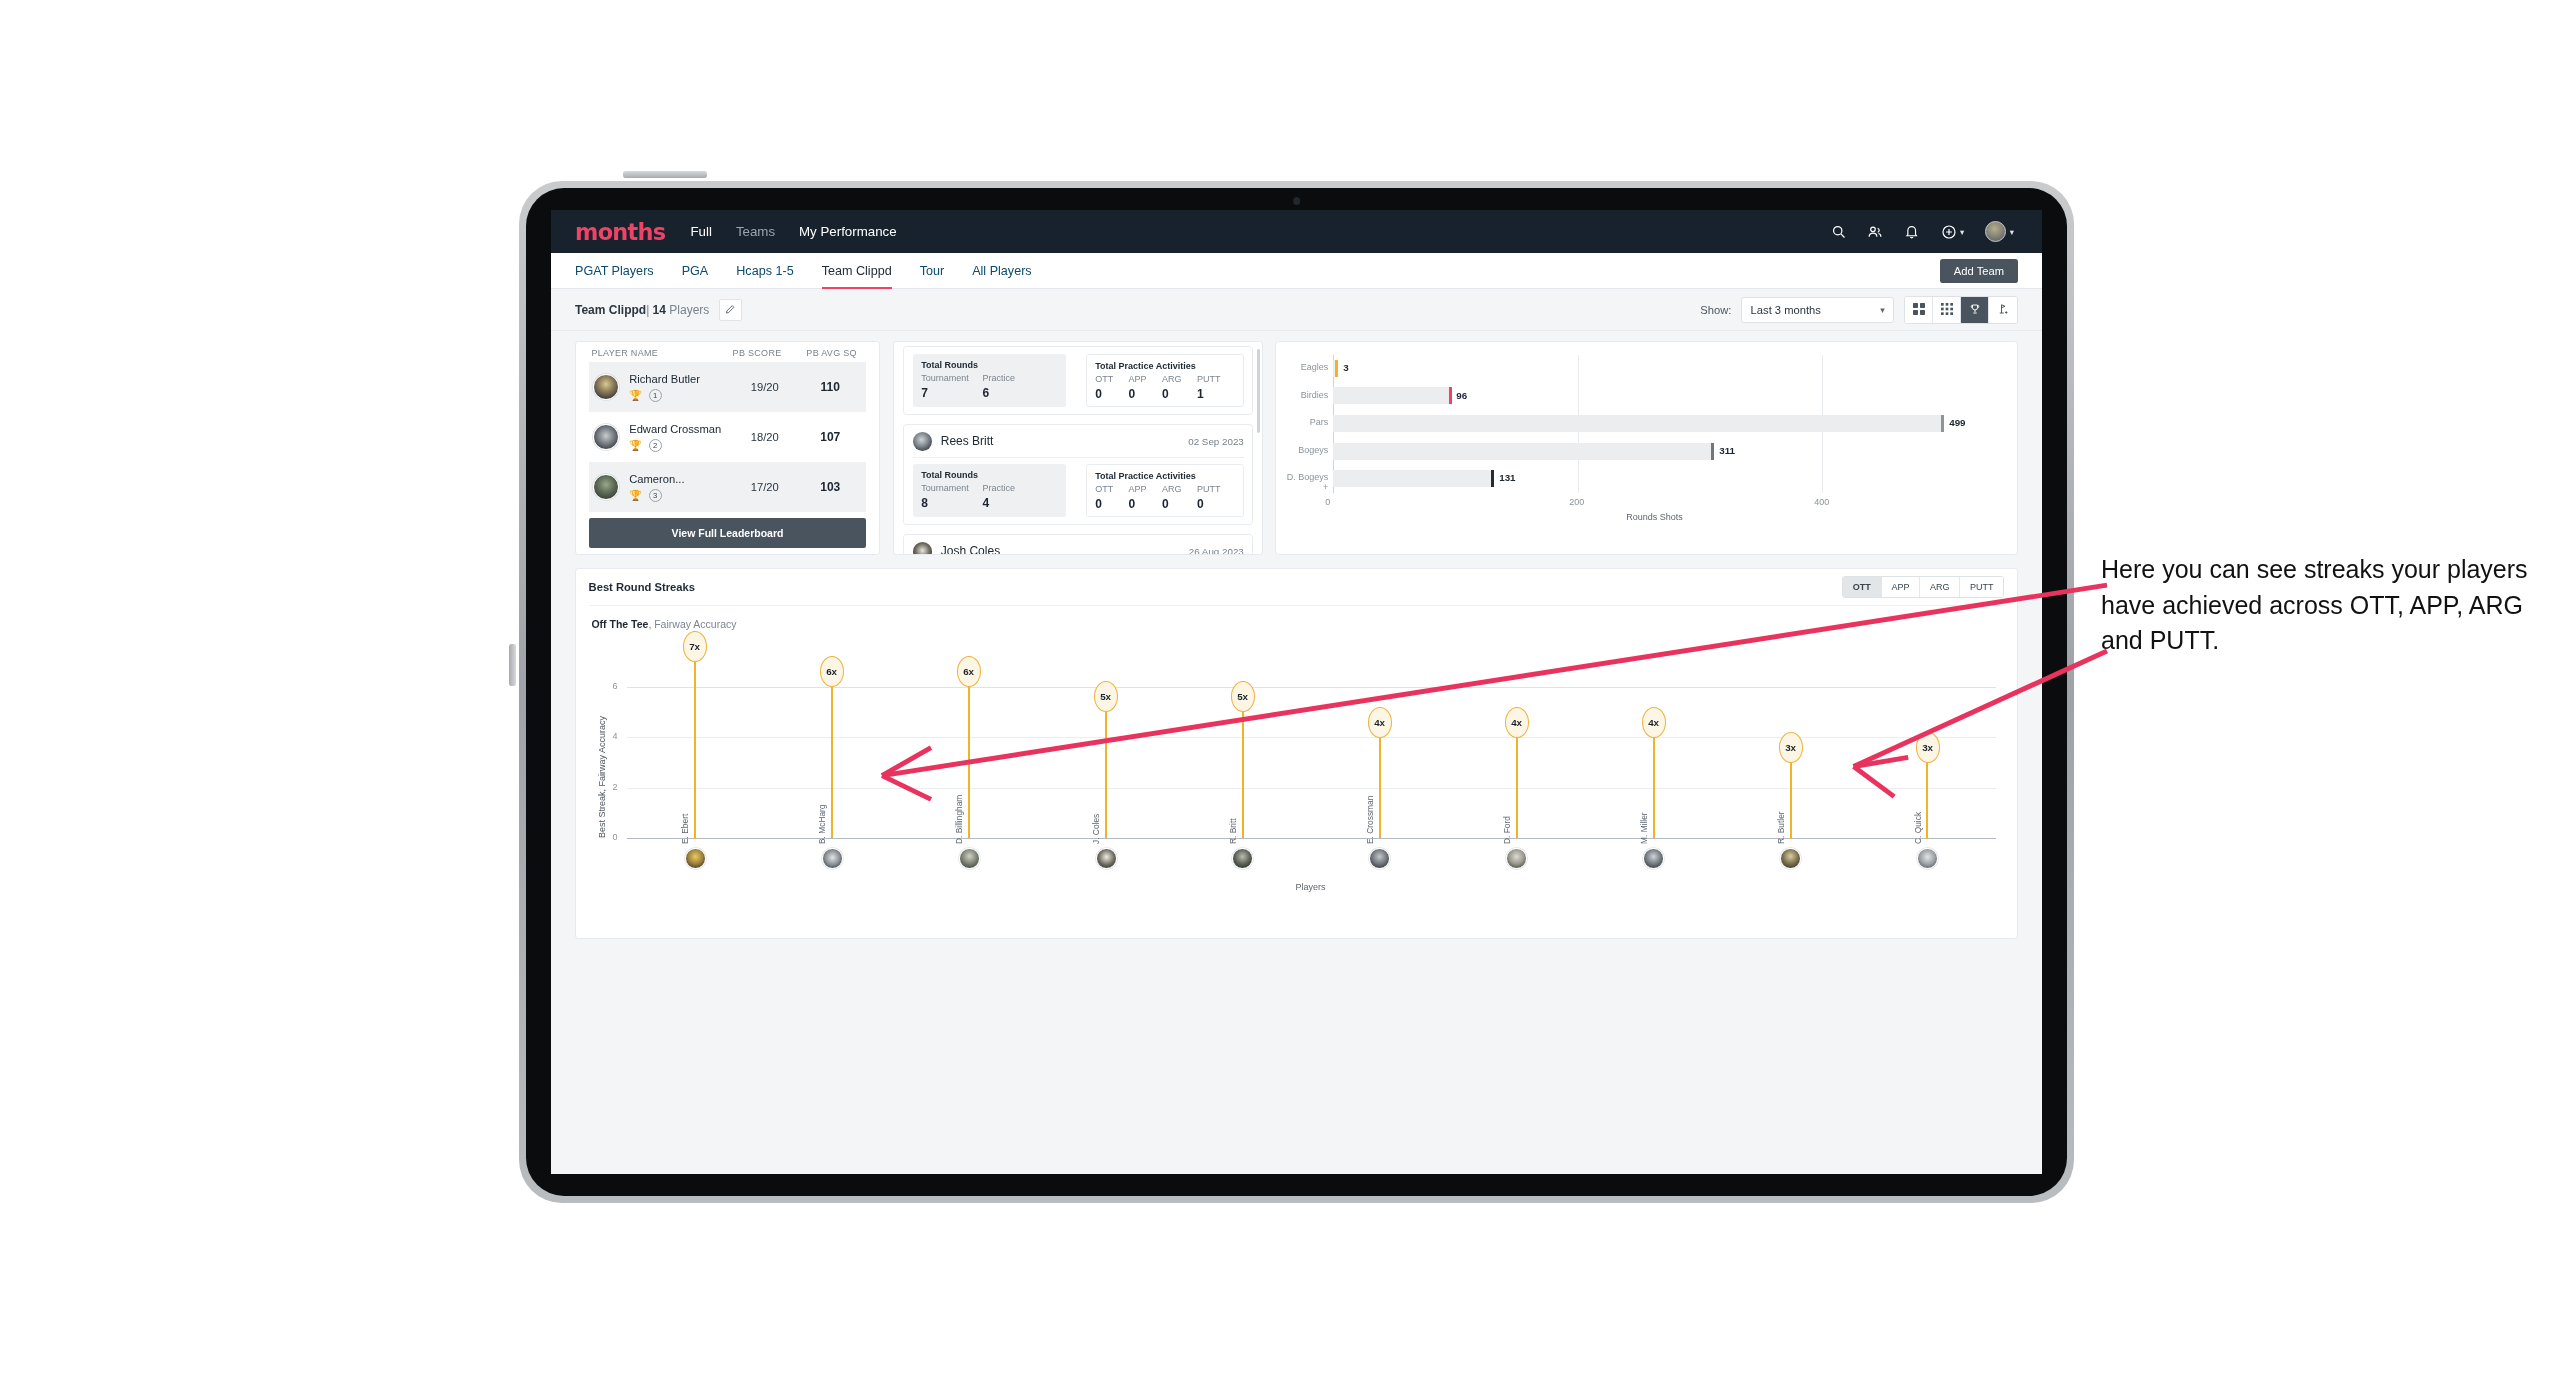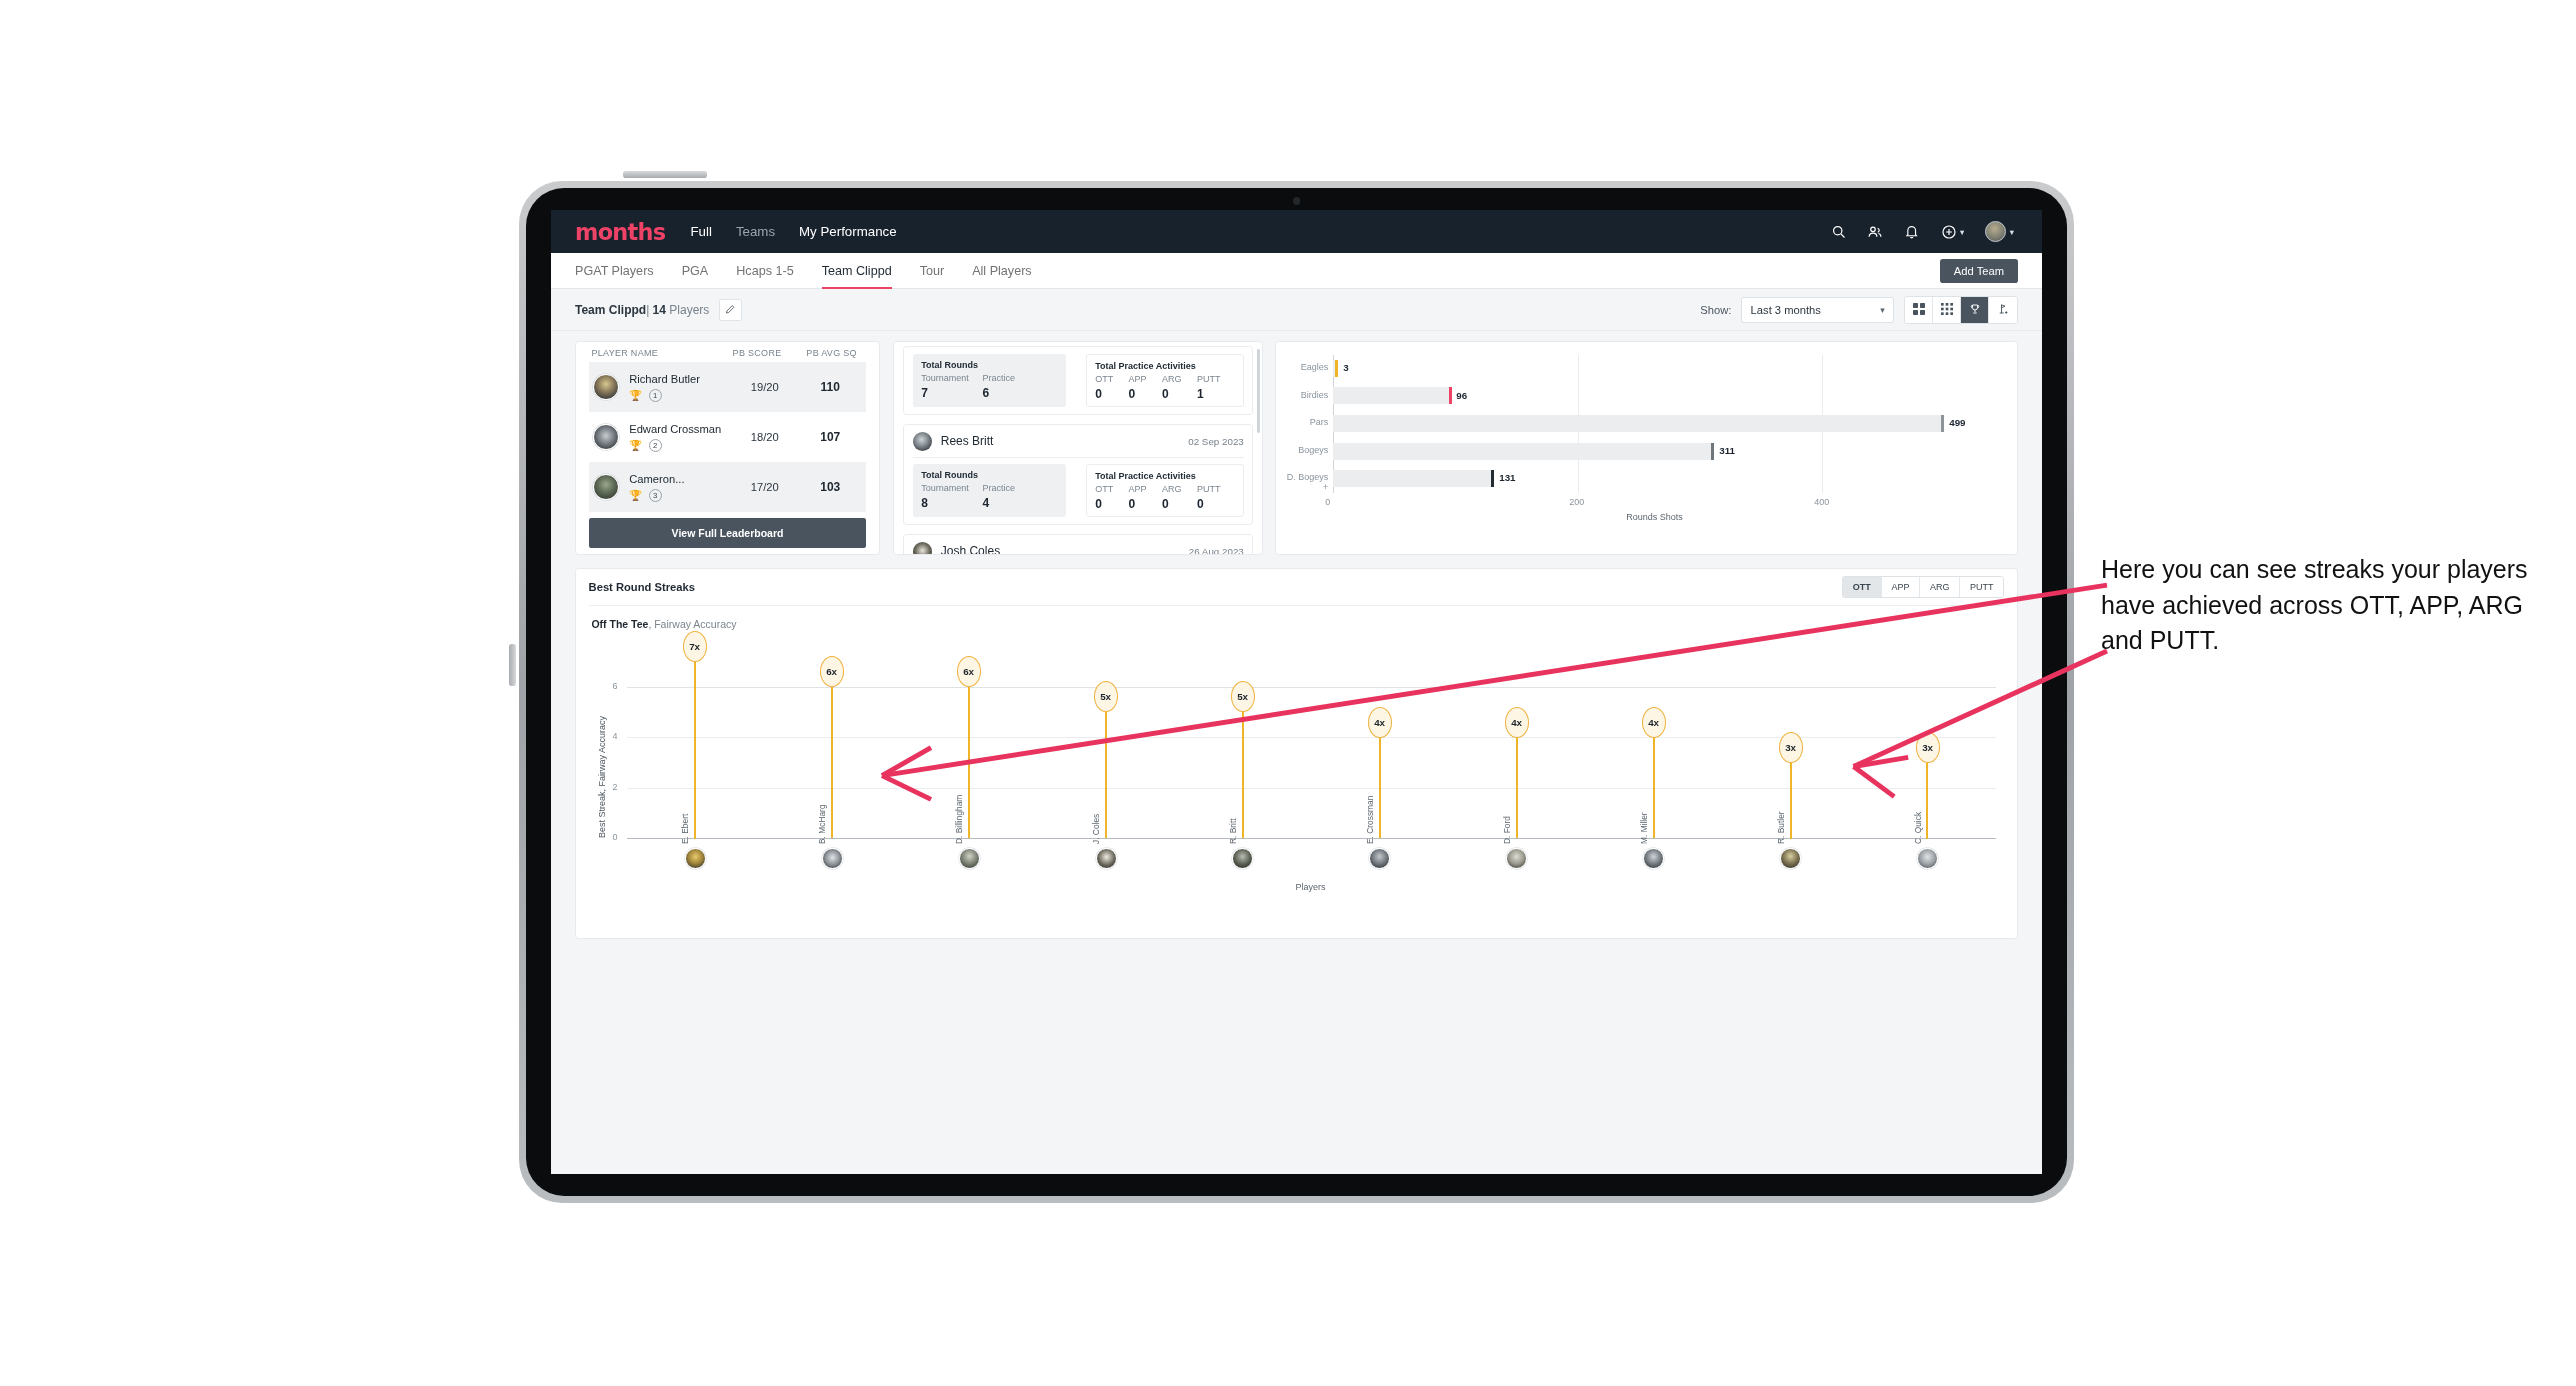--- a/index.html
+++ b/index.html
@@ -80,21 +80,21 @@
     display: flex; align-items: center;
     padding: 0 24px;
     border-bottom: 0.7px solid #e3e7eb;
     position: relative;
   }
   .tab-item {
     font-size: 12.6px; color: #242e38; margin-right: 28px;
     height: 36px; display: flex; align-items: center; position: relative;
     white-space: nowrap;
   }
-  .tab-item.inactive { color: #737373; }
+  .tab-item.inactive { color: #0c4a6e; }
   .tab-item.active::after {
     content: ""; position: absolute; left: 0; right: 0; bottom: 0;
     height: 2.1px; background: #ee4266;
   }
   #add-team-button {
     margin-left: auto;
     background: #49545e; color: #ffffff;
     font-size: 11.2px; padding: 6.3px 14px; border-radius: 2.8px;
     border: none; cursor: pointer;
   }

